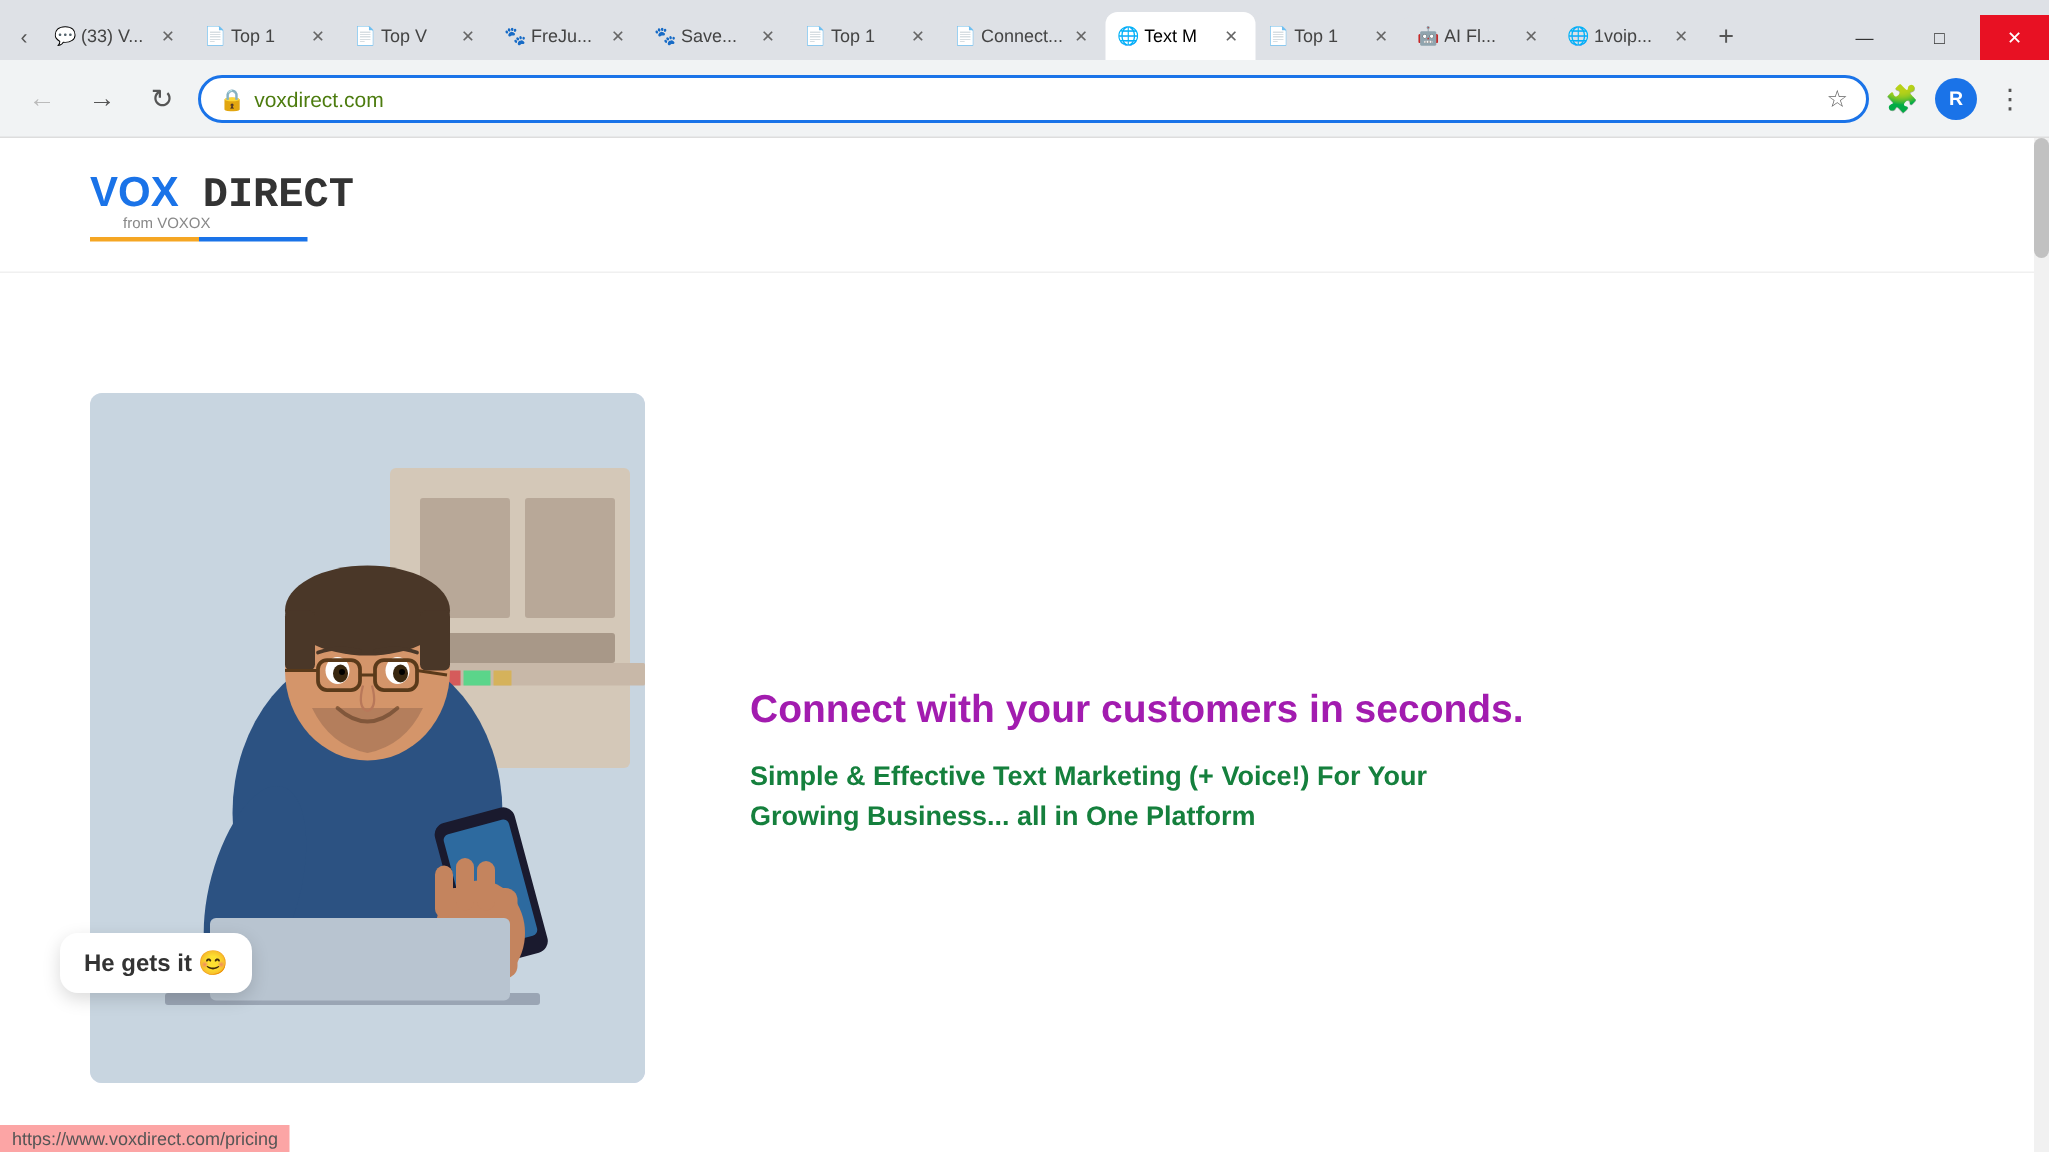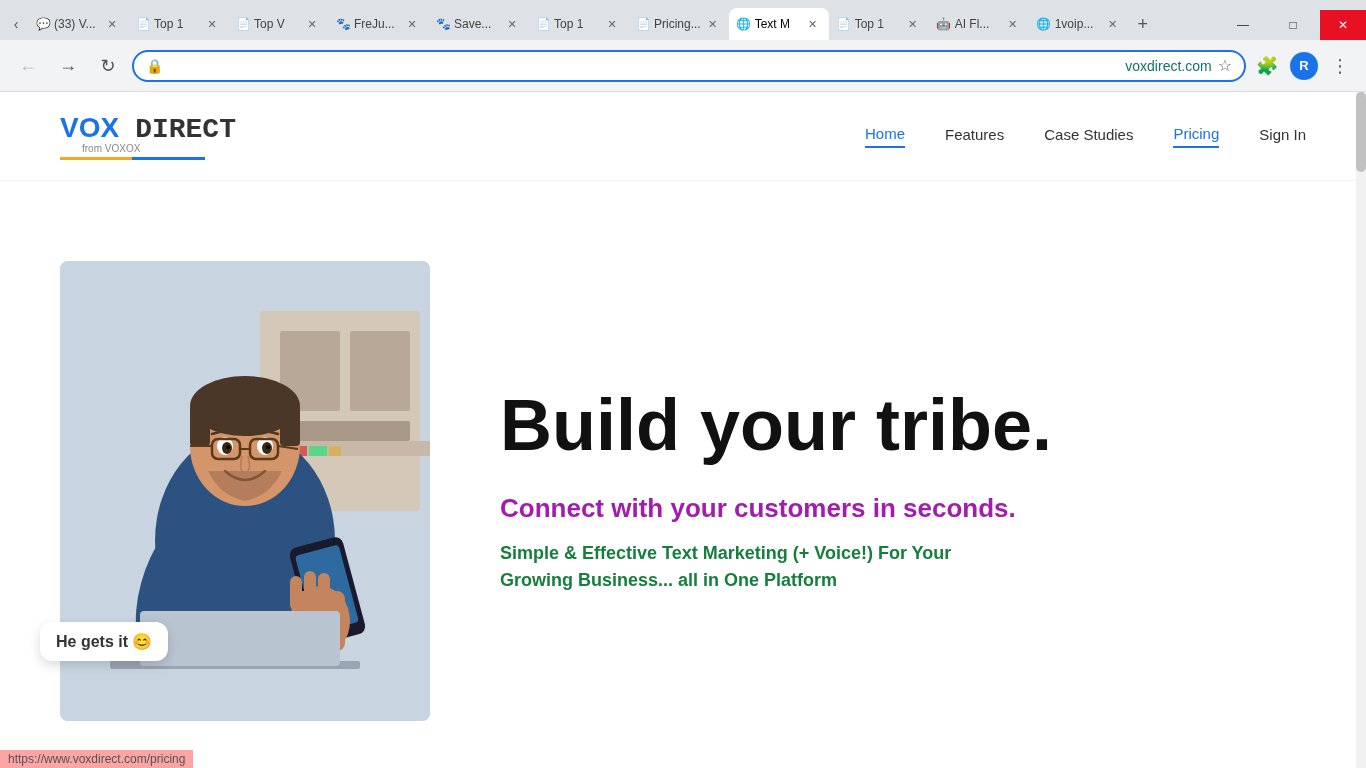--- a/index.html
+++ b/index.html
@@ -16,21 +16,21 @@
     .tab-favicon { width: 14px; height: 14px; flex-shrink: 0; }
     .tab-title { flex: 1; overflow: hidden; text-overflow: ellipsis; font-size: 12px; }
     .tab-close { width: 16px; height: 16px; border-radius: 50%; display: flex; align-items: center; justify-content: center; font-size: 11px; cursor: pointer; color: #666; flex-shrink: 0; }
     .new-tab-btn { width: 28px; height: 28px; display: flex; align-items: center; justify-content: center; border-radius: 50%; cursor: pointer; font-size: 18px; color: #555; flex-shrink: 0; }
 
     
     .address-bar-row { background: #f1f3f4; height: 52px; display: flex; align-items: center; padding: 0 12px; gap: 8px; border-bottom: 1px solid #ddd; }
     .nav-btn { width: 32px; height: 32px; border-radius: 50%; display: flex; align-items: center; justify-content: center; cursor: pointer; color: #555; font-size: 18px; }
     .nav-btn.disabled { color: #bbb; cursor: default; }
     .address-field { flex: 1; height: 32px; background: #fff; border: 2px solid #1a73e8; border-radius: 20px; display: flex; align-items: center; padding: 0 12px; gap: 6px; }
-    .address-text { flex: 1; font-size: 14px; color: #0f766e; text-align: right; }
+    .address-text { flex: 1; font-size: 14px; color: #4d7c0f; }
     .address-star { font-size: 16px; color: #666; cursor: pointer; }
     .extensions-area { display: flex; align-items: center; gap: 8px; }
     .ext-btn { width: 28px; height: 28px; display: flex; align-items: center; justify-content: center; border-radius: 4px; cursor: pointer; font-size: 14px; }
     .profile-btn { width: 28px; height: 28px; border-radius: 50%; background: #1a73e8; color: #fff; display: flex; align-items: center; justify-content: center; font-size: 13px; font-weight: bold; cursor: pointer; }
     .menu-btn { font-size: 18px; color: #555; cursor: pointer; }
     .win-controls { display: flex; align-items: center; gap: 4px; margin-left: 8px; }
     .win-btn { width: 46px; height: 30px; display: flex; align-items: center; justify-content: center; cursor: pointer; font-size: 12px; color: #333; }
     .win-btn.close-win { background: #e81123; color: #fff; }
 
     
@@ -110,21 +110,21 @@
       </div>
 
       <div class="tab" style="background:#dee1e6;">
         <span class="tab-favicon">📄</span>
         <span class="tab-title">Top 1</span>
         <span class="tab-close">✕</span>
       </div>
 
       <div class="tab" style="background:#dee1e6;">
         <span class="tab-favicon">📄</span>
-        <span class="tab-title">Pricing...</span>
+        <span class="tab-title">Connect...</span>
         <span class="tab-close">✕</span>
       </div>
 
       <div class="tab active">
         <span class="tab-favicon">🌐</span>
         <span class="tab-title">Text M</span>
         <span class="tab-close">✕</span>
       </div>
 
       <div class="tab" style="background:#dee1e6;">
@@ -176,27 +176,20 @@
     <nav class="site-nav">
       <div class="logo">
         <div style="display:flex;align-items:baseline;gap:16px;">
           <span class="logo-vox" style="font-size:28px;font-weight:900;color:#1a73e8;font-family:Arial,sans-serif;">VOX</span>
             <span style="font-size:28px;font-weight:900;color:#333;font-family:Liberation Mono, monospace;">DIRECT</span>
         </div>
         <div style="font-size:10px;color:#888;margin-top:-2px;padding-left:22px;">from VOXOX</div>
         <div style="height:3px;width:145px;margin-top:3px;background:linear-gradient(90deg,#f5a623 50%,#1a73e8 50%);"></div>
       </div>
 
-      <div class="nav-links">
-        <a class="nav-link active">Home</a>
-        <a class="nav-link">Features</a>
-        <a class="nav-link">Case Studies</a>
-        <a class="nav-link" style="color:#1a73e8;border-bottom:2px solid #1a73e8;">Pricing</a>
-        <a class="nav-link nav-signin">Sign In</a>
-      </div>
     </nav>
 
     <div class="hero">
 
       <div class="hero-image-container">
         <div class="hero-image">
 
           <svg width="370" height="460" viewBox="0 0 370 460" xmlns="http://www.w3.org/2000/svg">
 
             <rect width="370" height="460" fill="#c8d5e0"></rect>
@@ -259,21 +252,20 @@
             <rect x="50" y="400" width="250" height="8" fill="#9aa5b4" rx="2"></rect>
             <rect x="80" y="350" width="200" height="55" fill="#b8c4d0" rx="4"></rect>
           </svg>
         </div>
 
         <div class="speech-bubble">He gets it 😊</div>
       </div>
 
       <div class="hero-content">
         <div class="hero-headline">
-          <div>Build your tribe.</div>
         </div>
         <div class="hero-subtext">Connect with your customers in seconds.</div>
         <div class="hero-description">
           <span>Simple &amp; Effective Text Marketing (+ Voice!) For Your</span><br>
           <span>Growing Business... all in One Platform</span>
         </div>
       </div>
     </div>
 
     <div class="scrollbar">

